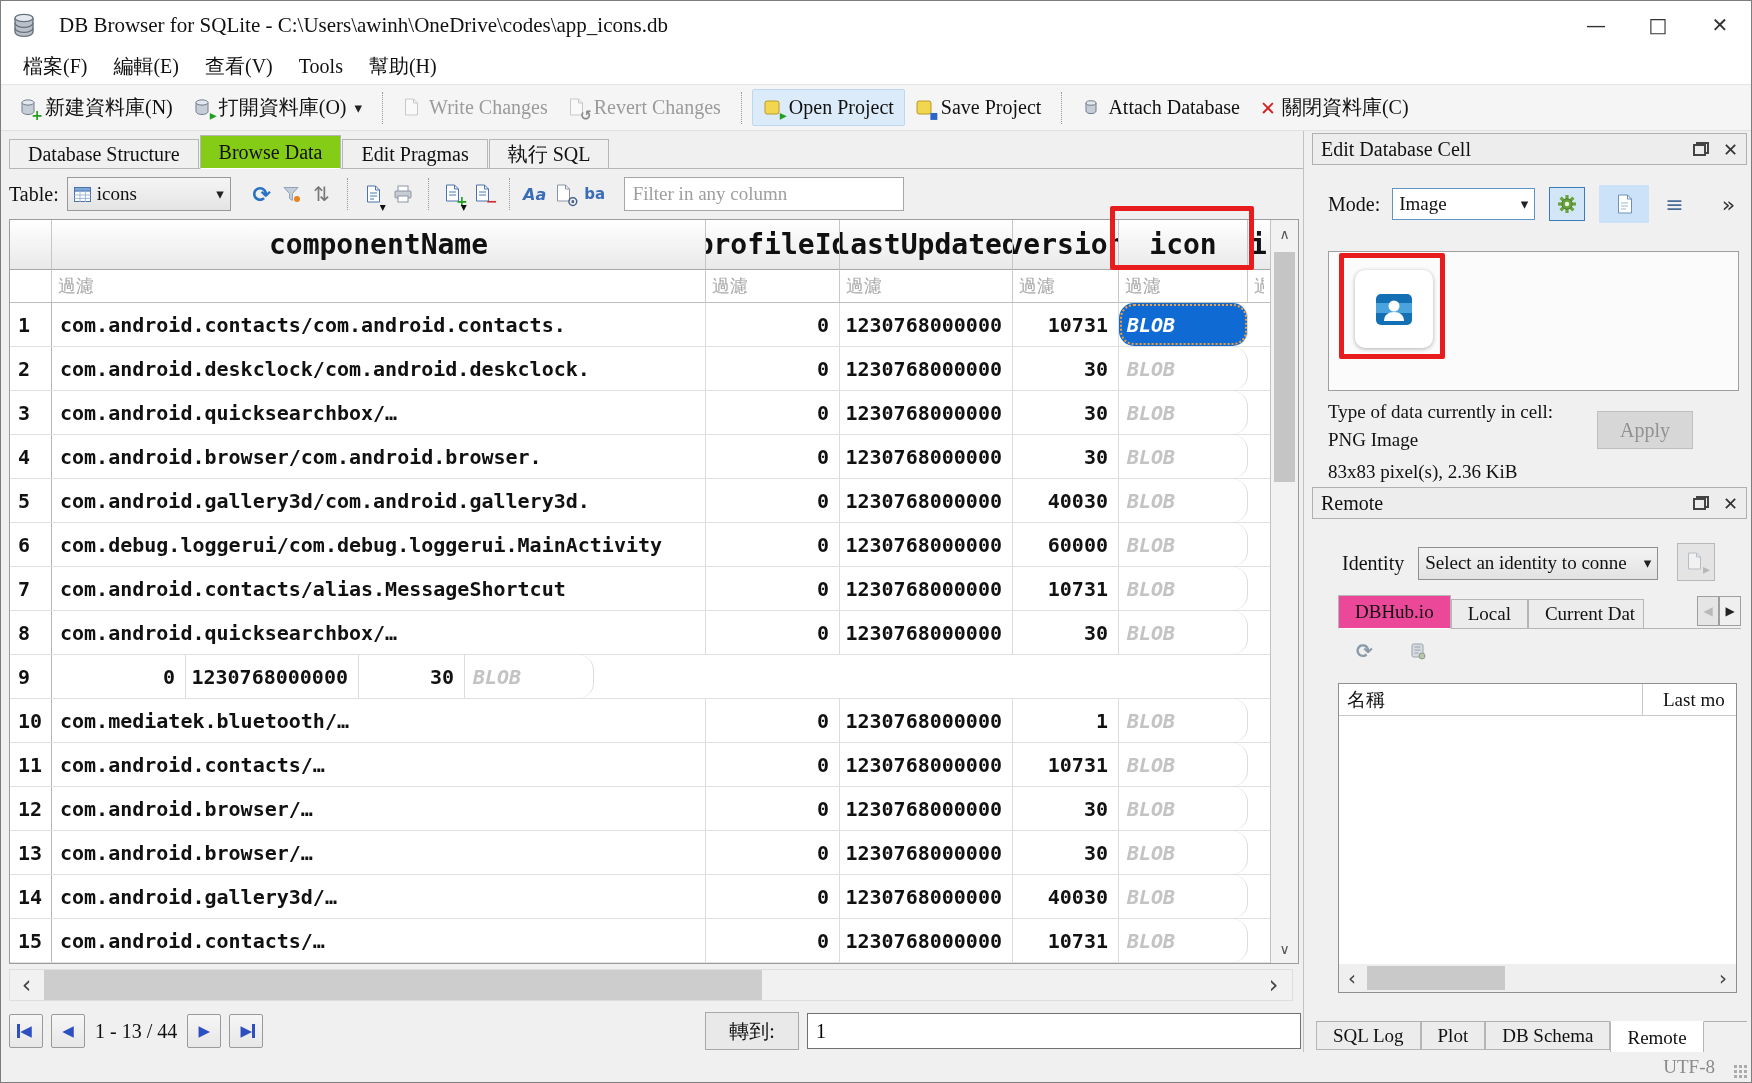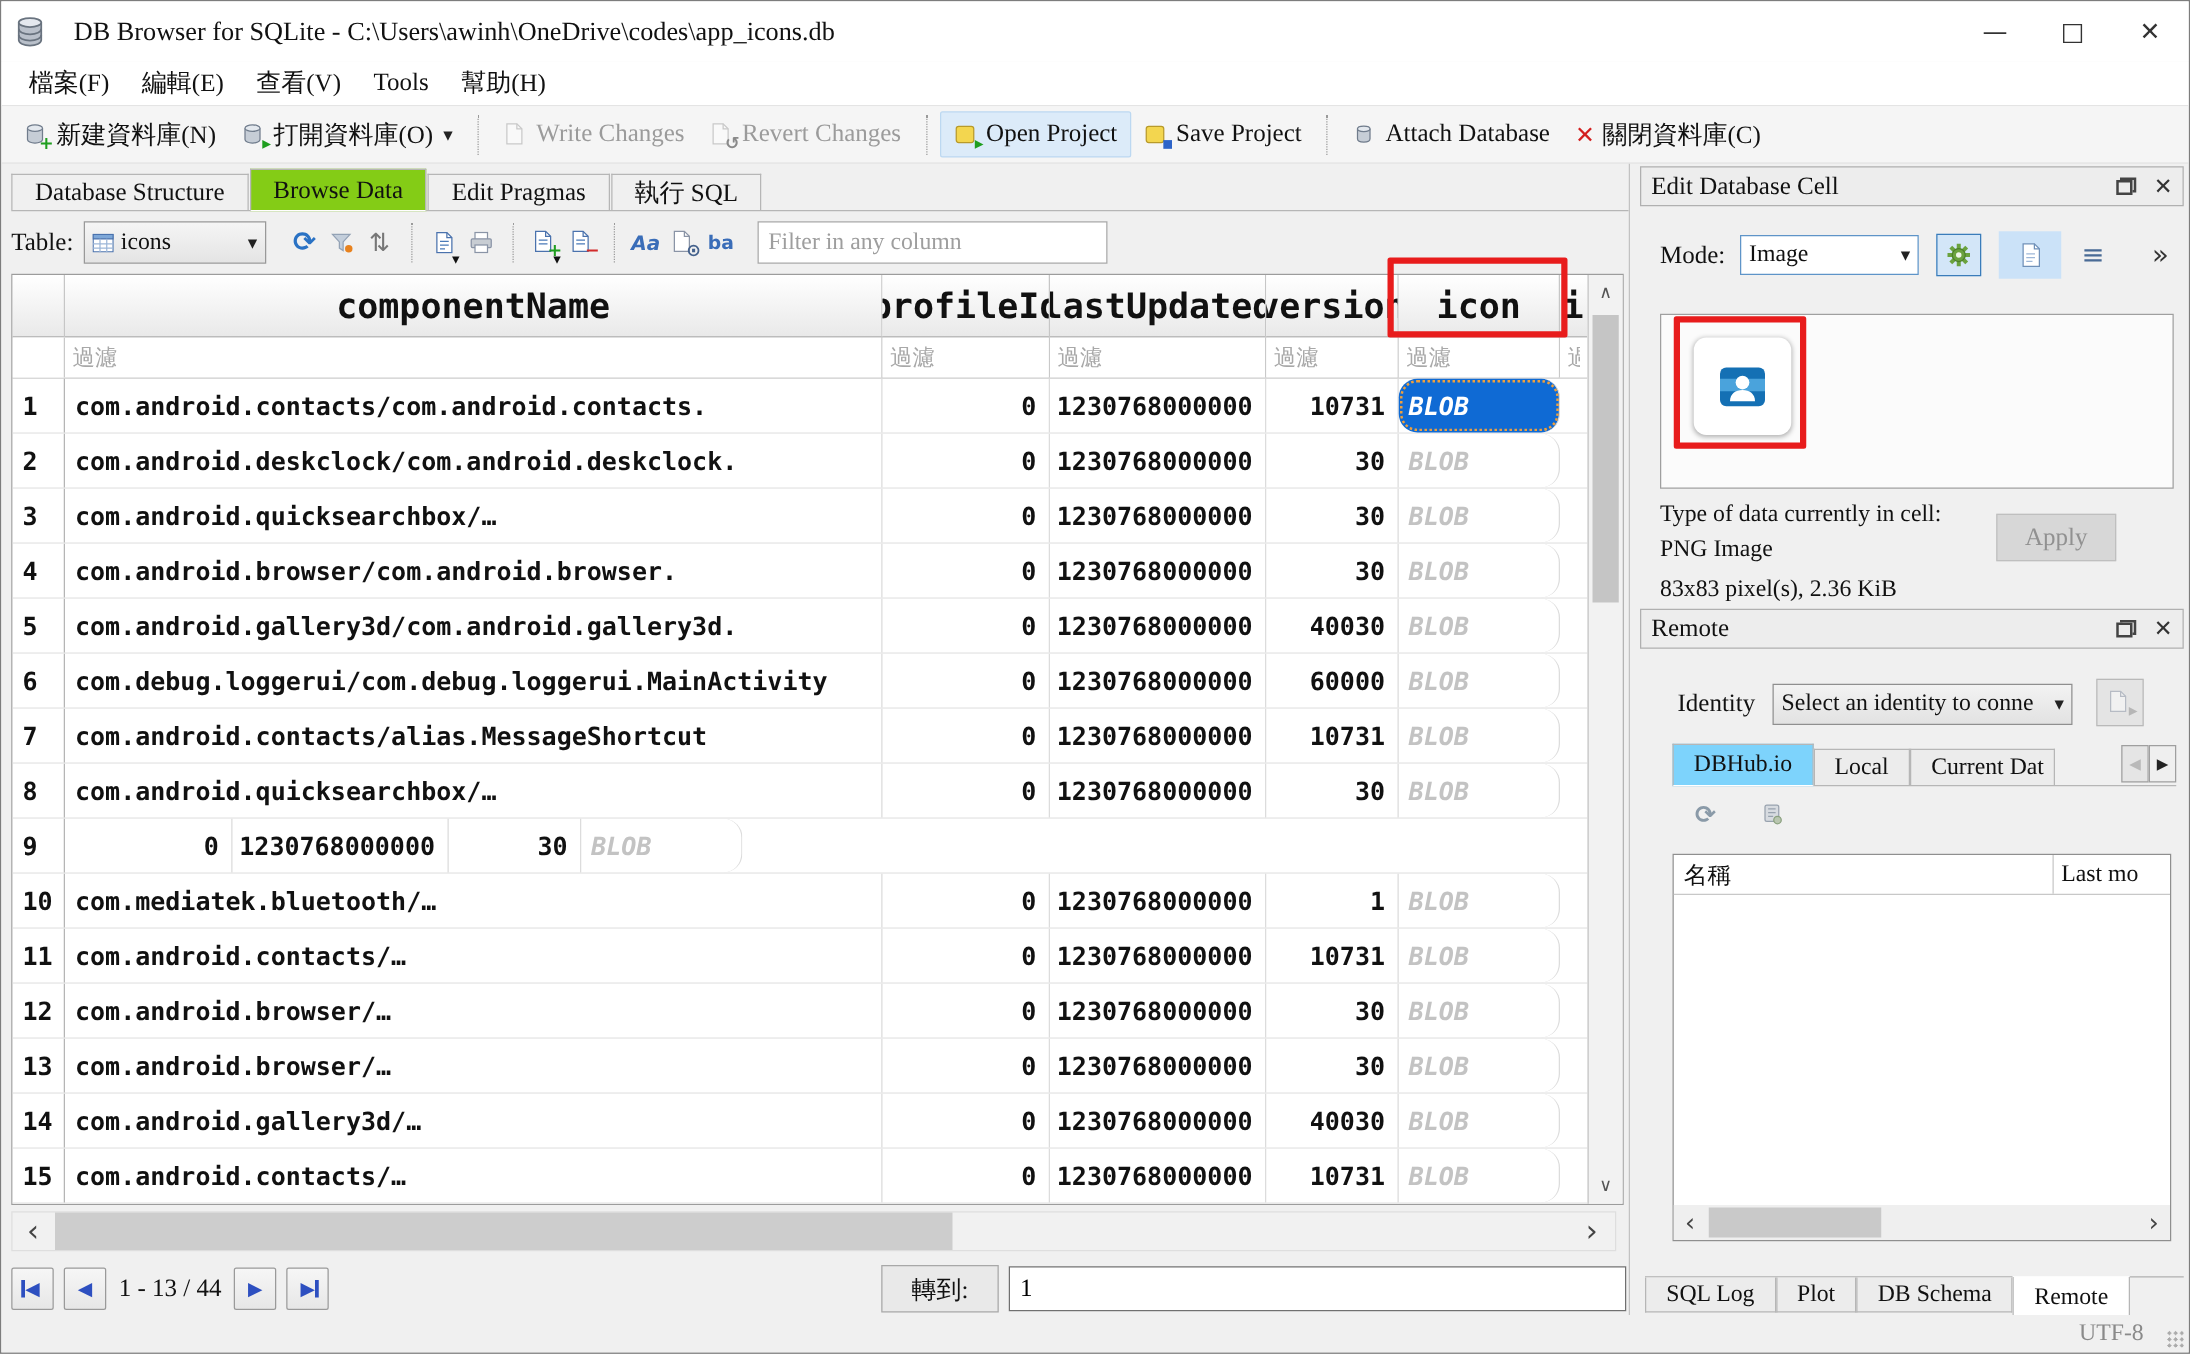--- a/index.html
+++ b/index.html
@@ -36,21 +36,21 @@
   .statusbar{position:absolute;left:0;right:0;bottom:0;height:30px;background:#f0f0f0;}
 
   
   .tabs-row{position:absolute;top:4px;left:8px;right:0;height:34px;display:flex;align-items:flex-end;border-bottom:1px solid #b6b6b6;}
   .tab{height:29px;padding:0 18px;background:#f0f0f0;border:1px solid #b6b6b6;border-bottom:none;display:flex;align-items:center;font-size:20px;margin-right:1px;}
   .tab.active{height:34px;background:#84cc16;margin-bottom:-1px;border-bottom:1px solid #fff;}
 
   
   .controls-row{position:absolute;top:40px;left:8px;right:0;height:46px;display:flex;align-items:center;}
   .lbl{font-size:20px;}
-  .combo{display:flex;align-items:center;gap:6px;height:34px;background:linear-gradient(#f5f5f5,#e4e4e4);border:1px solid #999;padding:0 6px;margin-left:8px;width:146px;}
+  .combo{display:flex;align-items:center;gap:6px;height:34px;background:linear-gradient(#f5f5f5,#e4e4e4);border:1px solid #999;padding:0 6px;margin-left:8px;width:164px;}
   .combo .cval{font-size:19px;flex:1;}
   .ctl-icons{display:flex;align-items:center;margin-left:16px;gap:0;}
   .ic-btn{position:relative;width:30px;height:32px;display:flex;align-items:center;justify-content:center;}
   .glyph{font-family:"DejaVu Sans",sans-serif;}
   .under-caret{position:absolute;bottom:-4px;right:2px;font-size:12px;color:#111;font-family:"DejaVu Sans",sans-serif;}
   .filter-main{width:280px;height:34px;border:1px solid #a6a6a6;font-size:19px;padding:0 8px;margin-left:14px;
                font-family:"Liberation Serif","DejaVu Serif",serif;color:#222;background:#fff;}
   .filter-main::placeholder{color:#9e9e9e;}
 
   
@@ -120,30 +120,30 @@
   .ec-type1{top:268px;} .ec-type2{top:296px;} .ec-size{top:328px;}
   .apply-btn{position:absolute;top:278px;right:54px;width:96px;height:38px;background:#d7d7d7;border:1px solid #bfbfbf;color:#919191;font-size:20px;display:flex;align-items:center;justify-content:center;}
 
   .panel-remote{top:356px;height:532px;}
   .id-row{position:absolute;top:58px;left:30px;right:8px;height:36px;display:flex;align-items:center;}
   .id-combo{display:flex;align-items:center;width:240px;height:33px;border:1px solid #8f8f8f;background:linear-gradient(#f3f3f3,#e2e2e2);padding:0 6px;margin-left:14px;}
   .id-combo .cval{font-size:19px;flex:1;white-space:nowrap;overflow:hidden;}
   .id-btn{position:absolute;right:24px;top:-2px;width:38px;height:38px;background:#e4e4e4;border:1px solid #b9b9b9;display:flex;align-items:center;justify-content:center;}
   .r-tabs{position:absolute;top:108px;left:26px;right:6px;height:34px;display:flex;align-items:flex-end;border-bottom:1px solid #b6b6b6;}
   .r-tab{height:29px;padding:0 16px;background:#ececec;border:1px solid #b6b6b6;border-bottom:none;display:flex;align-items:center;font-size:19px;white-space:nowrap;overflow:hidden;}
-  .r-tab.active{height:34px;background:#7dd3fc;margin-bottom:-1px;border-bottom:1px solid #fff;}
+  .r-tab.active{height:34px;background:#ec4899;margin-bottom:-1px;border-bottom:1px solid #fff;}
   .r-tab.clip{max-width:116px;}
   .tab-arrows{position:absolute;right:0;bottom:2px;display:flex;}
   .ta-btn{width:22px;height:30px;background:#e5e5e5;border:1px solid #9f9f9f;display:flex;align-items:center;justify-content:center;font-size:12px;font-family:"DejaVu Sans",sans-serif;}
   .ta-btn.dis{color:#b9b9b9;} .ta-btn.en{color:#222;background:#efefef;}
   .r-toolbar{position:absolute;top:152px;left:44px;display:flex;gap:36px;align-items:center;}
   .r-list{position:absolute;top:196px;left:26px;right:10px;bottom:26px;border:1px solid #8f8f8f;background:#fff;}
   .rl-header{position:absolute;top:0;left:0;right:0;height:32px;border-bottom:1px solid #c8c8c8;display:flex;align-items:center;font-size:19px;}
   .rl-name{padding-left:8px;flex:1;}
-  .rl-last{width:94px;border-left:1px solid #c8c8c8;height:100%;display:flex;align-items:center;padding-left:6px;white-space:nowrap;overflow:hidden;text-align:right;}
+  .rl-last{width:94px;border-left:1px solid #c8c8c8;height:100%;display:flex;align-items:center;padding-left:20px;white-space:nowrap;overflow:hidden;text-align:right;}
   .rl-scroll{position:absolute;left:0;right:0;bottom:0;height:28px;background:#efefef;}
   .rls-btn{position:absolute;top:0;width:26px;height:28px;display:flex;align-items:center;justify-content:center;color:#444;font-size:20px;font-family:"DejaVu Sans",sans-serif;}
   .rls-l{left:0;} .rls-r{right:0;}
   .rls-thumb{position:absolute;left:28px;top:2px;height:24px;width:138px;background:#c9c9c9;}
 
   .dock-tabs{position:absolute;left:12px;right:4px;top:890px;height:33px;display:flex;align-items:flex-start;border-top:1px solid #b0b0b0;}
   .d-tab{height:28px;padding:0 16px;background:#ececec;border:1px solid #b6b6b6;border-top:none;display:flex;align-items:center;font-size:19px;}
   .d-tab.active{height:33px;background:#fff;margin-top:-1px;border-top:1px solid #fff;}
 
   .status-enc{position:absolute;right:36px;bottom:4px;font-size:19px;color:#8a8a8a;}

